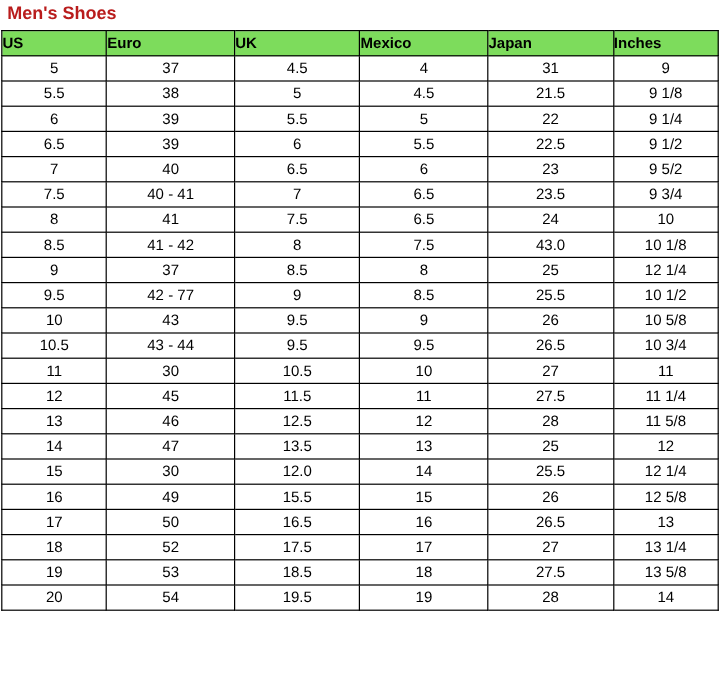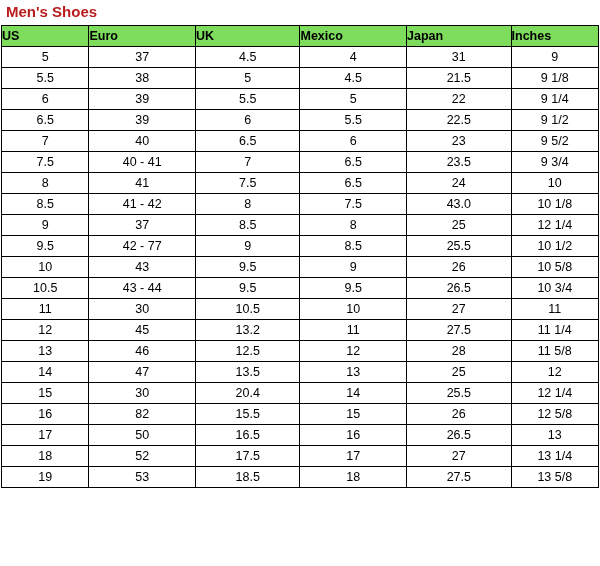--- a/index.html
+++ b/index.html
@@ -193,21 +193,21 @@
           <td>11</td>
           <td>30</td>
           <td>10.5</td>
           <td>10</td>
           <td>27</td>
           <td class="inches">11</td>
         </tr>
         <tr>
           <td>12</td>
           <td>45</td>
-          <td>13.2</td>
+          <td>11.5</td>
           <td>11</td>
           <td>27.5</td>
           <td class="inches">11 1/4</td>
         </tr>
         <tr>
           <td>13</td>
           <td>46</td>
           <td>12.5</td>
           <td>12</td>
           <td>28</td>
@@ -217,28 +217,28 @@
           <td>14</td>
           <td>47</td>
           <td>13.5</td>
           <td>13</td>
           <td>25</td>
           <td class="inches">12</td>
         </tr>
         <tr>
           <td>15</td>
           <td>30</td>
-          <td>20.4</td>
+          <td>12.0</td>
           <td>14</td>
           <td>25.5</td>
           <td class="inches">12 1/4</td>
         </tr>
         <tr>
           <td>16</td>
-          <td>82</td>
+          <td>49</td>
           <td>15.5</td>
           <td>15</td>
           <td>26</td>
           <td class="inches">12 5/8</td>
         </tr>
         <tr>
           <td>17</td>
           <td>50</td>
           <td>16.5</td>
           <td>16</td>
@@ -254,16 +254,24 @@
           <td class="inches">13 1/4</td>
         </tr>
         <tr>
           <td>19</td>
           <td>53</td>
           <td>18.5</td>
           <td>18</td>
           <td>27.5</td>
           <td class="inches">13 5/8</td>
         </tr>
+        <tr>
+          <td>20</td>
+          <td>54</td>
+          <td>19.5</td>
+          <td>19</td>
+          <td>28</td>
+          <td class="inches">14</td>
+        </tr>
       </tbody>
   </table>
 
 </div>
 
 </body></html>

